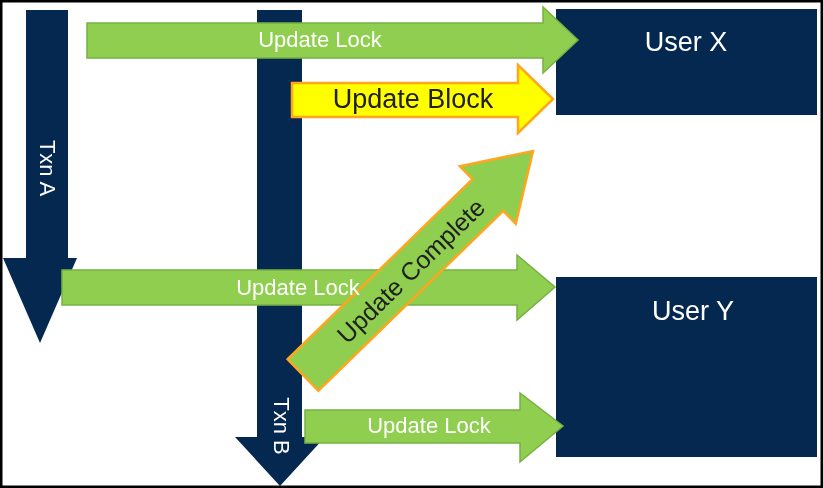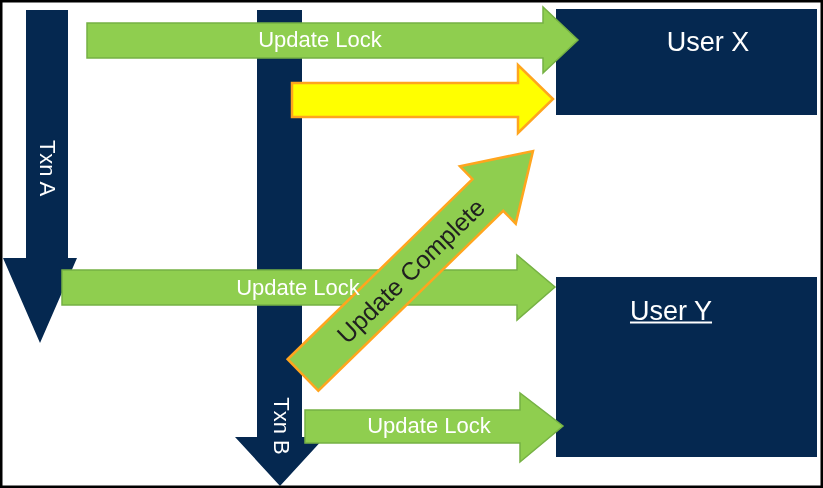--- a/index.html
+++ b/index.html
@@ -48,21 +48,22 @@
     <polygon class="lock-arrow" points="305,410 520,410 520,393 563,426 520,462 520,443 305,443"></polygon>
 
     <polygon class="complete-arrow" points="0,-22 258,-22 258,-40 321,0 258,40 258,22 0,22" transform="translate(303 375) rotate(-44.24)"></polygon>
 
     <rect class="frame" x="0" y="0" width="823" height="488"></rect>
   </svg>
 
   <div class="label lbl-txn" style="left:47px;top:168px;">Txn A</div>
   <div class="label lbl-txn" style="left:281px;top:426px;">Txn B</div>
 
-  <div class="label lbl-box" style="left:708px;top:42px;">User X</div>
-  <div class="label lbl-box" style="left:671px;top:311px;text-decoration:underline;">User Y</div>
+  <div class="label lbl-box" style="left:686px;top:42px;">User X</div>
+  <div class="label lbl-box" style="left:693px;top:311px;">User Y</div>
 
   <div class="label lbl-white" style="left:320px;top:40px;">Update Lock</div>
+  <div class="label lbl-dark" style="left:413px;top:99px;">Update Block</div>
   <div class="label lbl-white" style="left:298px;top:288px;">Update Lock</div>
   <div class="label lbl-diag" style="left:411px;top:271px;">Update Complete</div>
   <div class="label lbl-white" style="left:429px;top:426px;">Update Lock</div>
 
 </div>
 
 </body></html>

